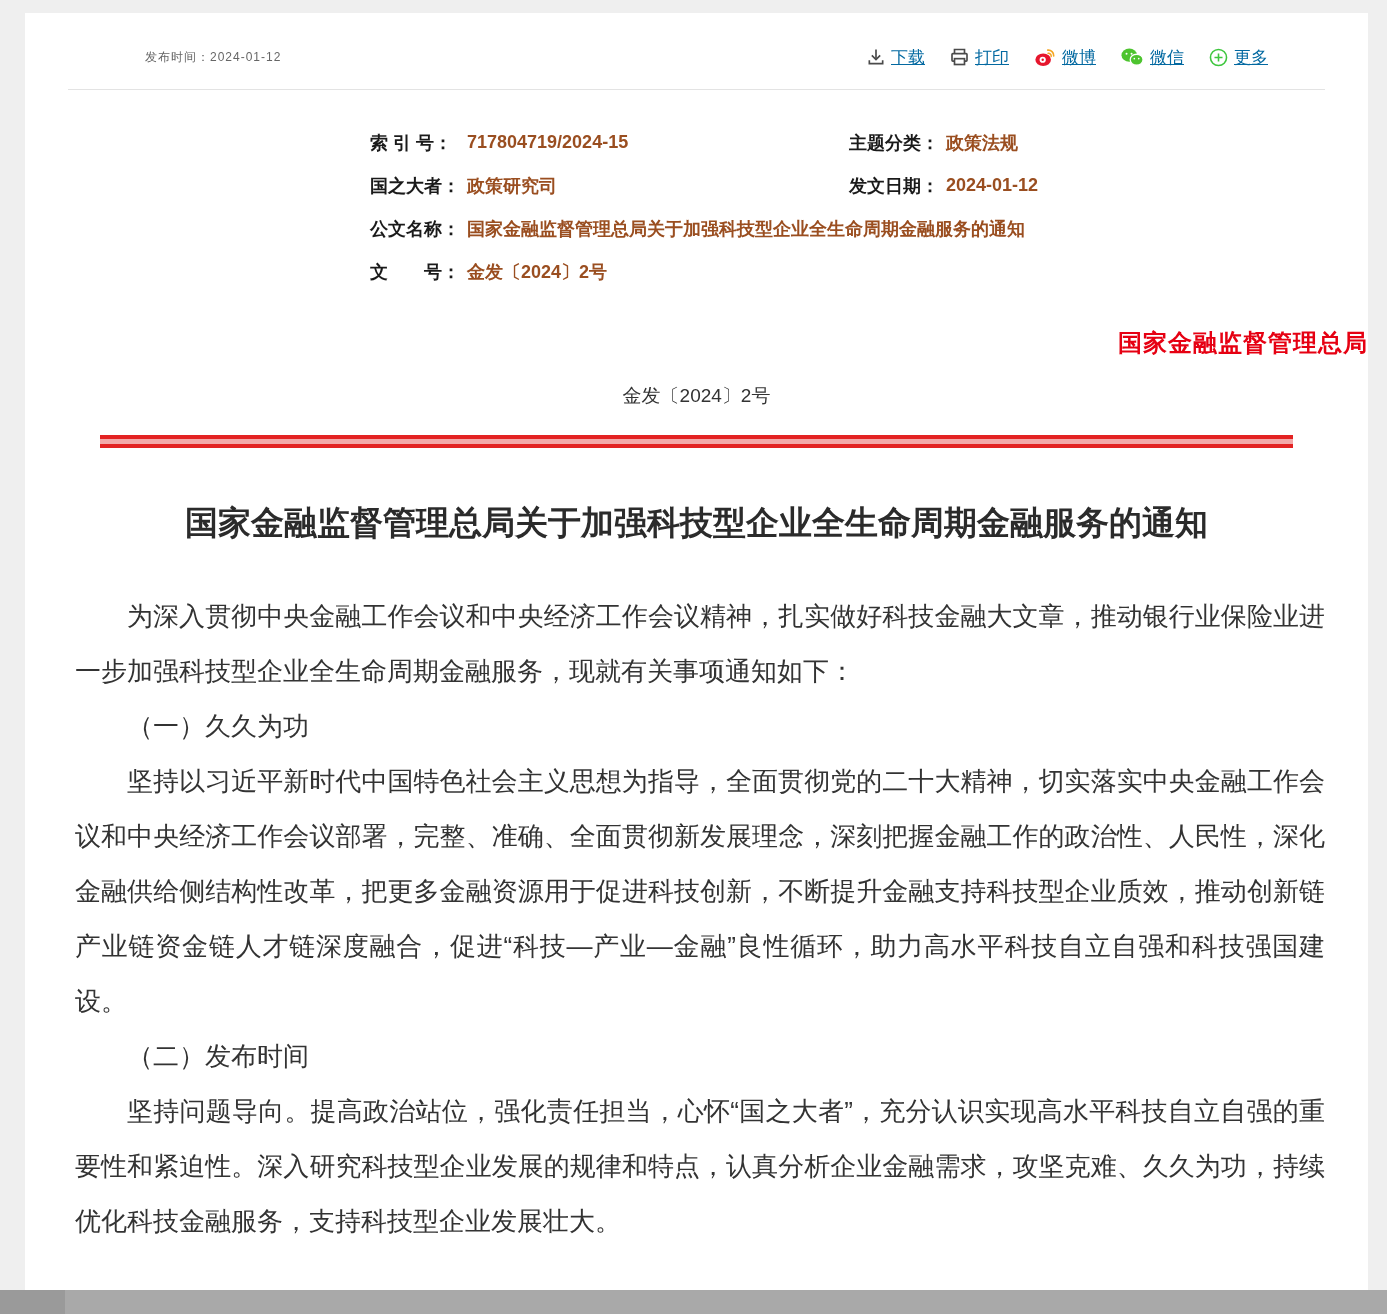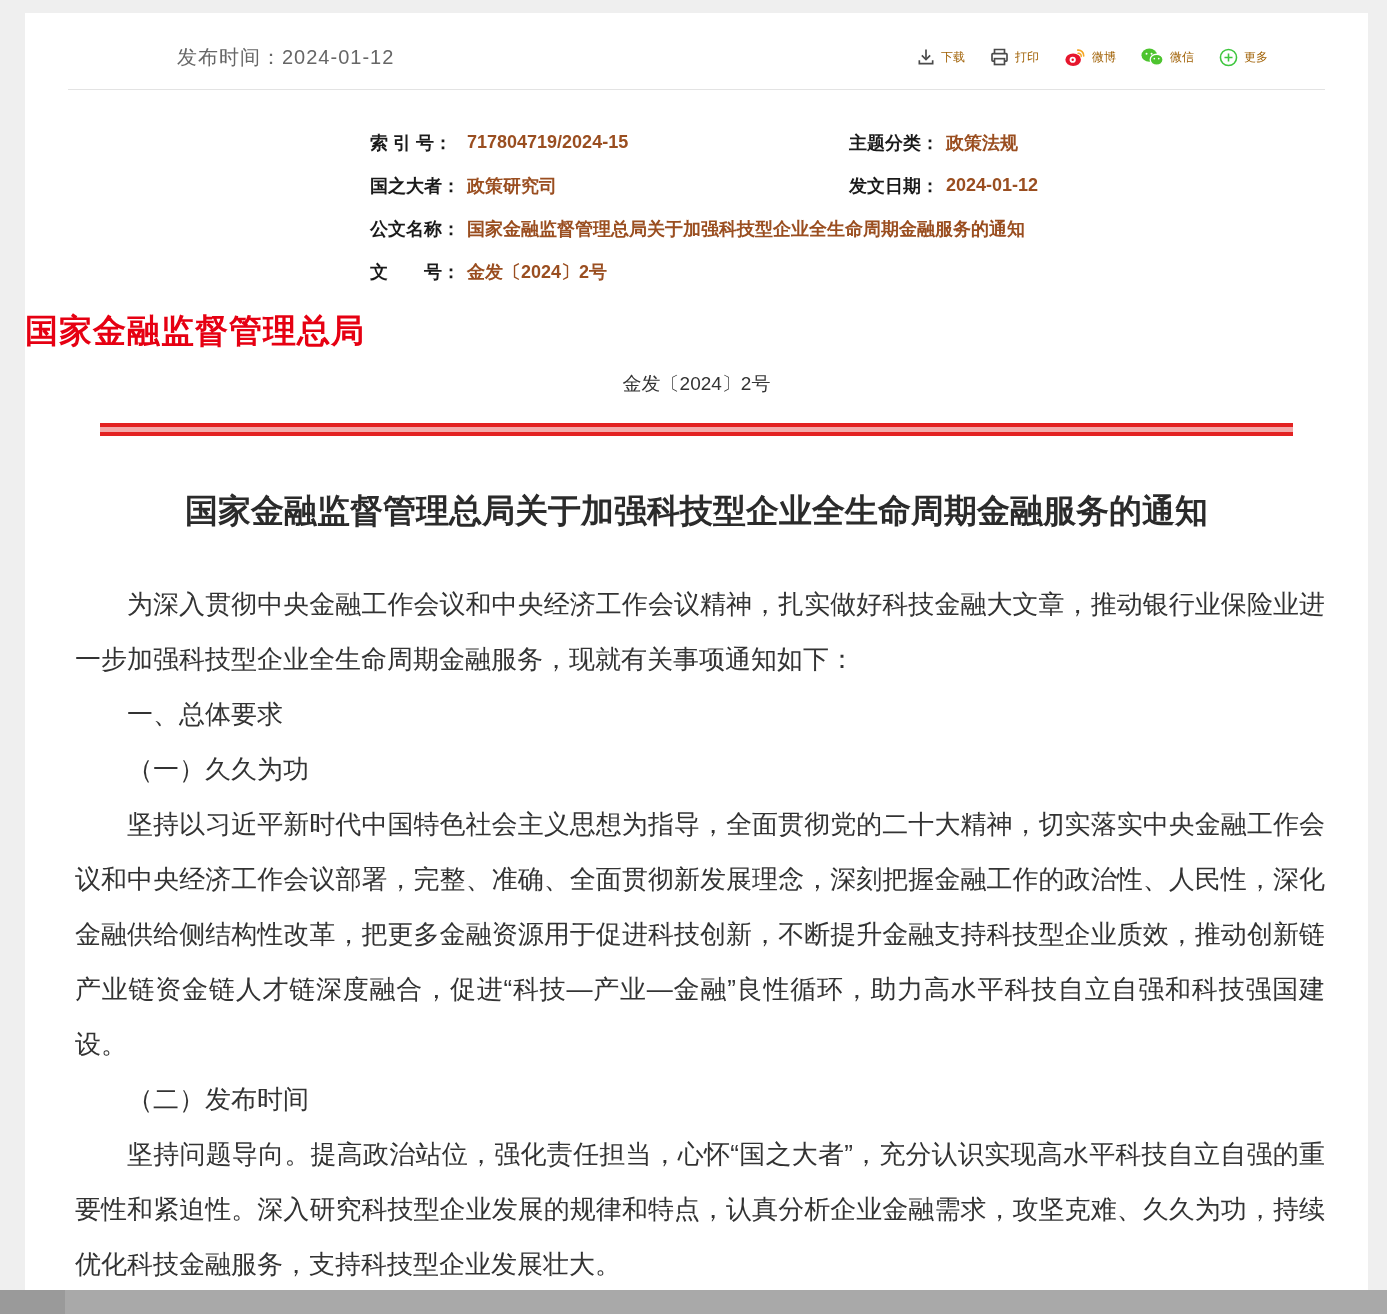--- a/index.html
+++ b/index.html
@@ -18,45 +18,45 @@
     background:#ffffff;
   }
   
   .topbar {
     display:flex;
     justify-content:space-between;
     align-items:center;
     padding:30px 100px 0 120px;
     height:58px;
   }
-  .publish { font-size:20px; color:#666; letter-spacing:1px;margin-left:32px; }
+  .publish { font-size:12px; color:#666; letter-spacing:1px; }
   .toolbar { display:flex; align-items:center; gap:24px; }
   .tool-btn {
     display:flex; align-items:center; gap:5px;
-    font-size:12px; color:#a16207;
-    cursor:pointer; white-space:nowrap;
+    font-size:17px; color:#0369a1;
+    cursor:pointer; white-space:nowrap;text-decoration:underline;
   }
   .tool-btn svg { display:block; }
   .divider {
     margin:18px 43px 0 43px;
     border-bottom:1px solid #e3e3e3;
   }
   
   .meta { margin:31px 0 0 345px; font-size:18px; font-weight:bold; }
   .meta-row { display:flex; align-items:center; height:43px; }
   .m-label  { width:97px;  color:#1a1a1a; white-space:pre; flex:none; }
   .m-value  { color:#9a4e20; white-space:pre; }
   .m-value.col1 { width:382px; flex:none; }
   .m-label.col2 { width:97px; }
   
   .agency {
-    margin-top:16px;
-    text-align:left;
+    margin-top:28px;
+    text-align:right;
     color:#e60012;
-    font-size:33px;
+    font-size:24px;
     font-weight:bold;
     line-height:44px;
     letter-spacing:1px;
   }
   .docnum {
     margin-top:18px;
     text-align:center;
     font-size:19px;
     color:#333;
     line-height:26px;
@@ -196,21 +196,20 @@
   </div>
 
   <div class="agency">国家金融监督管理总局</div>
   <div class="docnum">金发〔2024〕2号</div>
   <div class="redline"></div>
 
   <h1 class="article-title">国家金融监督管理总局关于加强科技型企业全生命周期金融服务的通知</h1>
 
   <div class="body-text">
     <p>为深入贯彻中央金融工作会议和中央经济工作会议精神，扎实做好科技金融大文章，推动银行业保险业进一步加强科技型企业全生命周期金融服务，现就有关事项通知如下：</p>
-    <p>一、总体要求</p>
     <p>（一）久久为功</p>
     <p>坚持以习近平新时代中国特色社会主义思想为指导，全面贯彻党的二十大精神，切实落实中央金融工作会议和中央经济工作会议部署，完整、准确、全面贯彻新发展理念，深刻把握金融工作的政治性、人民性，深化金融供给侧结构性改革，把更多金融资源用于促进科技创新，不断提升金融支持科技型企业质效，推动创新链产业链资金链人才链深度融合，促进“科技—产业—金融”良性循环，助力高水平科技自立自强和科技强国建设。</p>
     <p>（二）发布时间</p>
     <p>坚持问题导向。提高政治站位，强化责任担当，心怀“国之大者”，充分认识实现高水平科技自立自强的重要性和紧迫性。深入研究科技型企业发展的规律和特点，认真分析企业金融需求，攻坚克难、久久为功，持续优化科技金融服务，支持科技型企业发展壮大。</p>
   </div>
 
 </div>
 
 <div class="bottom-bar">
   <div class="left-dark"></div>

